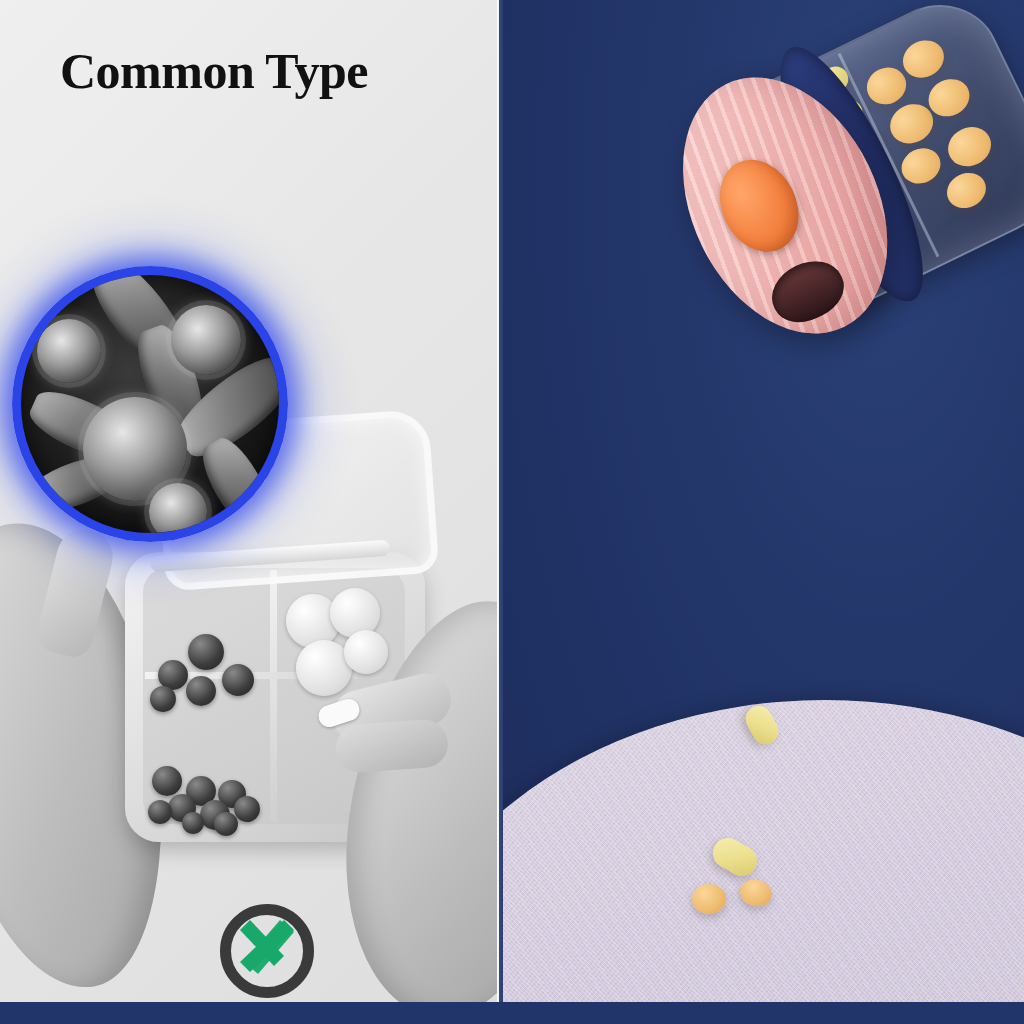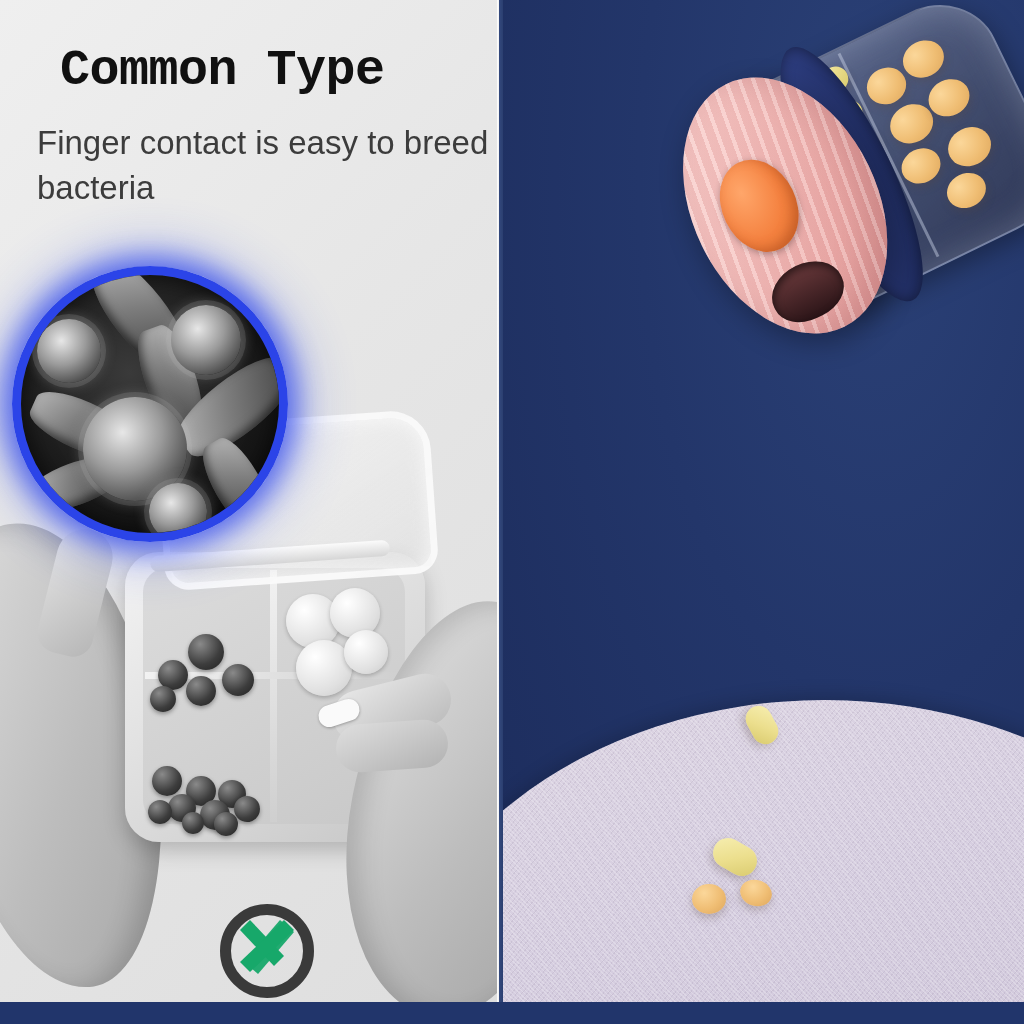--- a/index.html
+++ b/index.html
@@ -15,21 +15,21 @@
   #panel-left{left:0;width:497px;
       background:linear-gradient(135deg,#efefef 0%,#e6e6e6 45%,#dedede 100%);}
   #panel-right{left:503px;width:521px;
       background:radial-gradient(ellipse at 72% 18%,#2b4177 0%,#23366a 45%,#1c2c5c 100%);}
   #divider{position:absolute;left:497px;top:0;width:6px;height:1002px;
       background:linear-gradient(90deg,#ffffff 0%,#f2f2f2 28%,#33487c 40%,#2b3f70 100%);}
   #bottom-band{position:absolute;left:0;top:1002px;width:1024px;height:22px;
       background:#21356b;}
 
   
-  .title{position:absolute;font-family:Liberation Mono, monospace;font-weight:bold;
+  .title{position:absolute;font-family:Liberation Serif, serif;font-weight:bold;
          white-space:nowrap;letter-spacing:-0.5px;}
   #title-left{left:60px;top:42px;font-size:50px;color:#111111;}
   .subtitle{position:absolute;font-size:33px;line-height:45px;font-weight:300;}
   #subtitle-left{left:37px;top:120px;width:455px;color:#3c3c3c;}
 
   
   #vs-badge{position:absolute;left:393px;top:352px;z-index:40;
       font-size:176px;font-weight:bold;line-height:158px;
       font-family:"Liberation Sans",sans-serif;letter-spacing:-9px;
       background:linear-gradient(180deg,#101c3e 0%,#1d2a55 16%,#6a2060 44%,
@@ -212,21 +212,20 @@
         <div class="germ rod" style="left: 8px; top: 126px; width: 104px; height: 48px; transform: rotate(24deg);"></div>
         <div class="germ rod" style="left: 168px; top: 186px; width: 96px; height: 46px; transform: rotate(60deg);"></div>
         <div class="germ rod" style="left: 10px; top: 188px; width: 88px; height: 42px; transform: rotate(-20deg);"></div>
         <div class="germ cocci" style="left: 16px; top: 44px; width: 64px; height: 64px;"></div>
         <div class="germ cocci" style="left: 150px; top: 30px; width: 70px; height: 70px;"></div>
         <div class="germ cocci" style="left: 62px; top: 122px; width: 104px; height: 104px;"></div>
         <div class="germ cocci" style="left: 128px; top: 208px; width: 58px; height: 58px;"></div>
       </div>
 
     <div class="title" id="title-left">Common Type</div>
-    <div class="subtitle" id="subtitle-left">Finger contact is easy to breed bacteria</div>
 
     <div class="verdict" id="verdict-left">
       <div class="ring"></div>
       <svg width="96" height="96" viewBox="0 0 96 96">
         <path d="M30 64 L66 22 L80 34 L44 76 Z" fill="#17a86a" opacity="0.95"></path>
         <path d="M26 32 L36 22 L70 58 L60 68 Z" fill="#17a86a"></path>
         <path d="M70 22 L80 32 L36 74 L26 64 Z" fill="#17a86a"></path>
       </svg>
     </div>
   </div>

